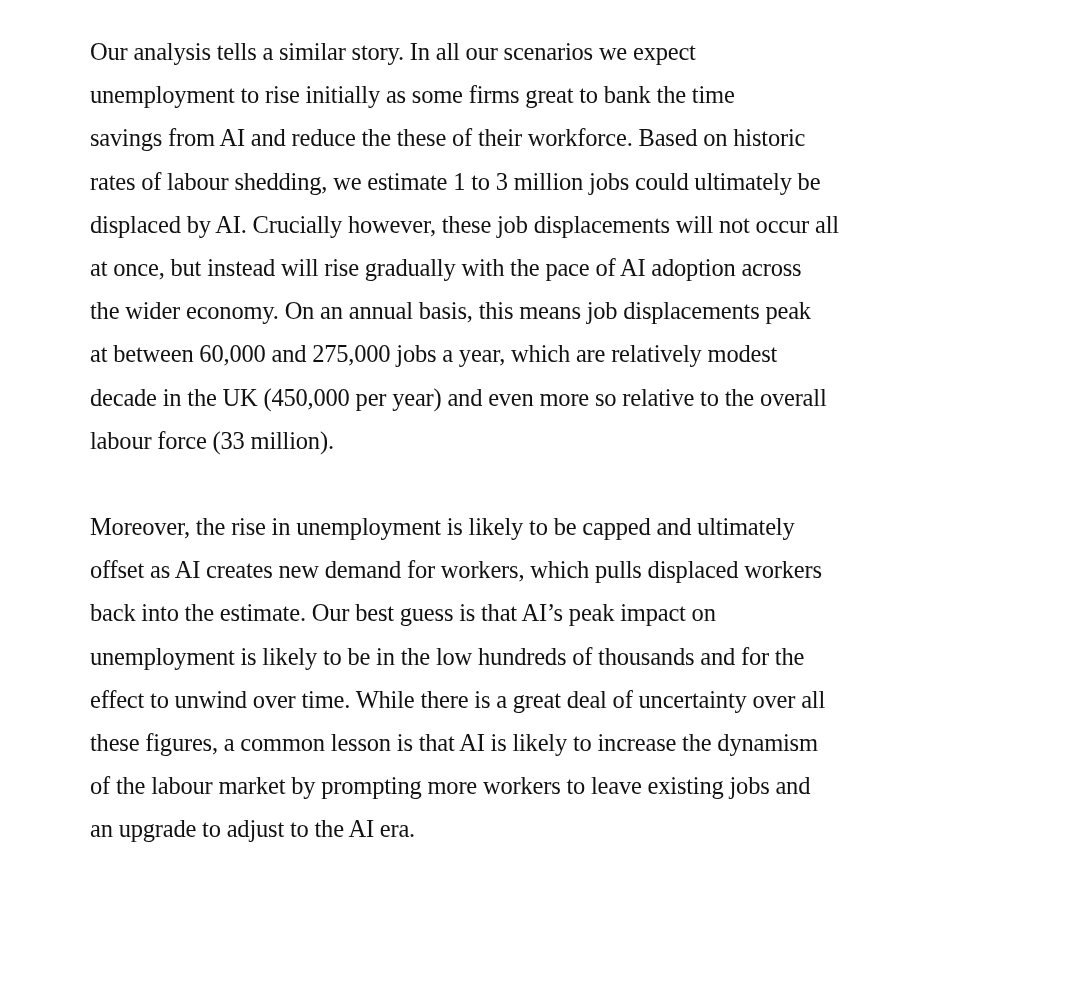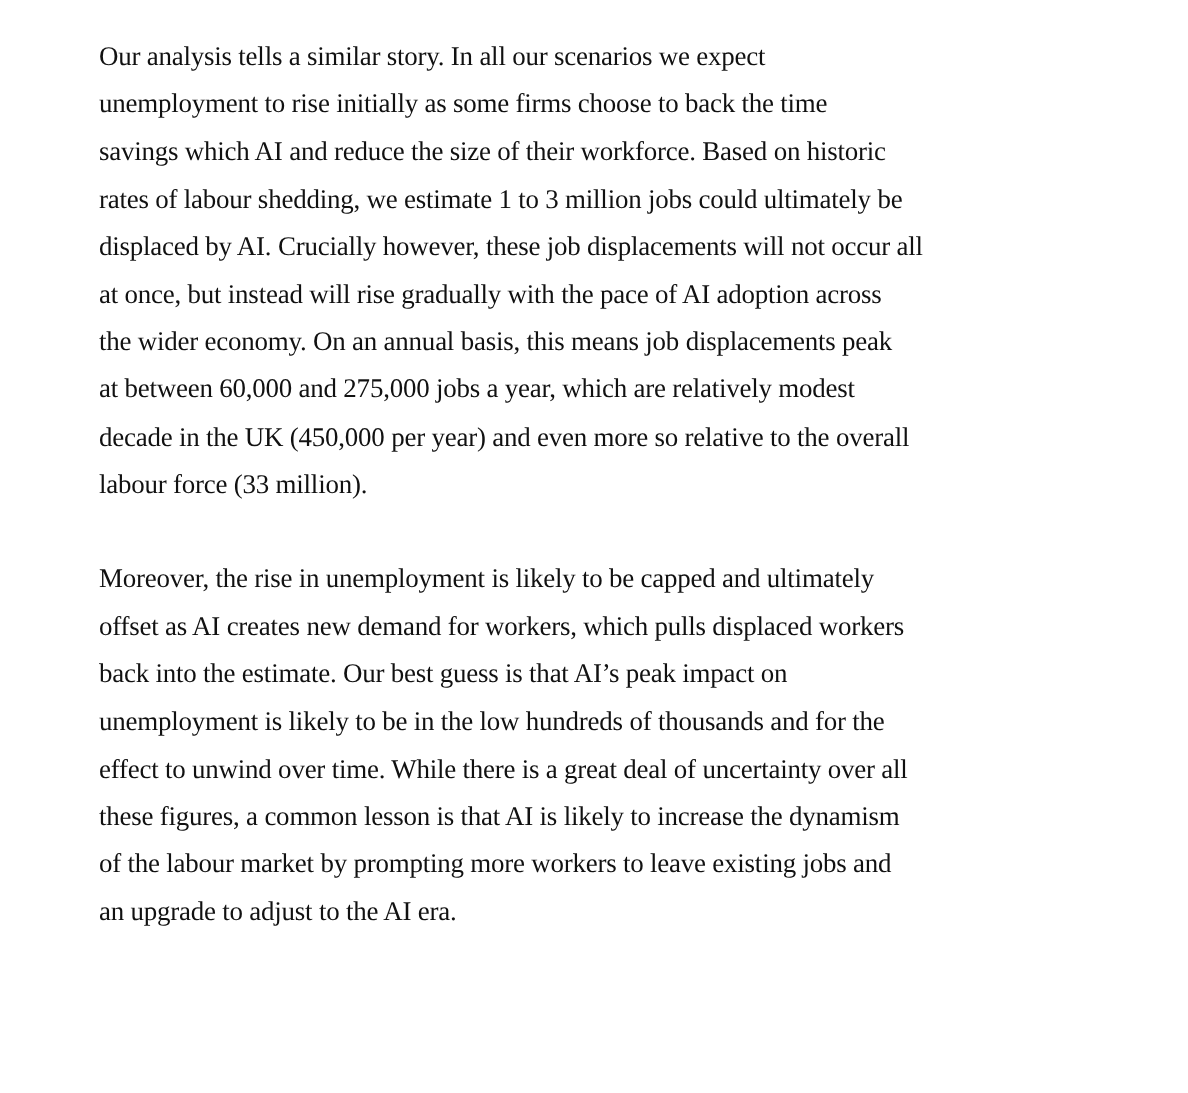--- a/index.html
+++ b/index.html
@@ -12,22 +12,22 @@
   }
   .para { margin: 0 0 43px 0; }
   .line { display: block; white-space: nowrap; }
 </style>
 </head>
 <body>
 
 <div class="article">
   <p class="para">
     <span class="line">Our analysis tells a similar story. In all our scenarios we expect</span>
-    <span class="line">unemployment to rise initially as some firms choose to back the time</span>
-    <span class="line">savings which AI and reduce the size of their workforce. Based on historic</span>
+    <span class="line">unemployment to rise initially as some firms great to bank the time</span>
+    <span class="line">savings from AI and reduce the these of their workforce. Based on historic</span>
     <span class="line">rates of labour shedding, we estimate 1 to 3 million jobs could ultimately be</span>
     <span class="line">displaced by AI. Crucially however, these job displacements will not occur all</span>
     <span class="line">at once, but instead will rise gradually with the pace of AI adoption across</span>
     <span class="line">the wider economy. On an annual basis, this means job displacements peak</span>
     <span class="line">at between 60,000 and 275,000 jobs a year, which are relatively modest</span>
     <span class="line">decade in the UK (450,000 per year) and even more so relative to the overall</span>
     <span class="line">labour force (33 million).</span>
   </p>
   <p class="para">
     <span class="line">Moreover, the rise in unemployment is likely to be capped and ultimately</span>

